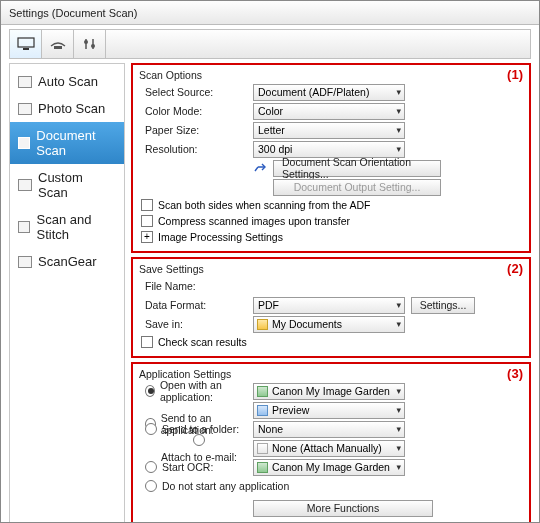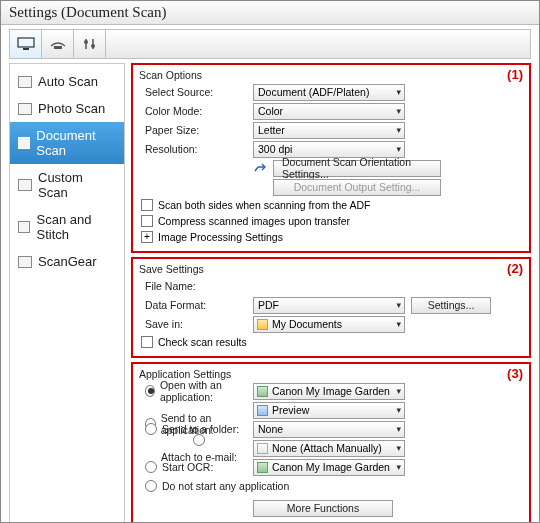--- a/index.html
+++ b/index.html
@@ -1,18 +1,18 @@
 <!DOCTYPE html>
 <html><head>
 <meta charset="utf-8">
 <style>
   * { box-sizing: border-box; margin: 0; padding: 0; }
   body { font-family: "Segoe UI", Tahoma, sans-serif; font-size: 11px; background: #fff; width: 540px; height: 523px; overflow: hidden; border: 1px solid #888; }
   .titlebar { height: 24px; background: linear-gradient(#fdfdfd,#e8e8e8); border-bottom: 1px solid #bbb; display: flex; align-items: center; padding: 0 8px; color: #222; }
-  .titlebar span { font-size: 15px; font-family: Liberation Serif, serif; }
+  .titlebar span { font-size: 11px; }
   .content { padding: 4px 8px 6px 8px; }
   .toolbar { height: 30px; border: 1px solid #c0c0c0; display:flex; align-items:stretch; background: linear-gradient(#fefefe,#e8e8e8); }
   .toolbar .tbtn { width:32px; display:flex; align-items:center; justify-content:center; border-right:1px solid #c0c0c0; }
   .toolbar .tbtn.active { background: linear-gradient(#f8feff,#dfeffd); }
   .main { display:flex; gap:6px; margin-top:4px; }
   .sidebar { width:116px; border:1px solid #c8c8c8; background:#fff; padding:4px 0; }
   .navitem { display:flex; align-items:center; gap:6px; padding:6px 8px; font-size:13px; color:#222; cursor:default; }
   .navitem.active { background: linear-gradient(#4fa7e6,#2f86c9); color:#fff; }
   .navicon { width:14px; height:12px; border:1px solid #888; background:#f4f4f4; }
   .navitem.active .navicon { border-color:#fff; }
@@ -168,21 +168,21 @@
         <div class="pnum">(2)</div>
         <div class="phead">Save Settings</div>
         <div class="row">
             <div class="lbl">File Name:</div>
           </div>
         <div class="row">
             <div class="lbl">Data Format:</div>
             <div class="combo">
               <span>PDF</span>
             </div>
-            <div class="btn side" style="width:80px">
+            <div class="btn side" style="width:64px">
               <span>Settings...</span>
             </div>
           </div>
         <div class="row">
             <div class="lbl">Save in:</div>
             <div class="combo iconed">
               <div class="ic ic-folder"></div>
               <span>My Documents</span>
             </div>
           </div>
@@ -245,21 +245,21 @@
             </div>
           </div>
         <div class="row">
             <div class="lbl" style="display:flex;align-items:center;gap:5px;width:auto">
               <div class="rad"></div>
               <span>Do not start any application</span>
             </div>
           </div>
         <div class="row" style="margin-top:4px">
             <div class="lbl"></div>
-            <div class="btn" style="width:140px">
+            <div class="btn" style="width:180px">
               <span>More Functions</span>
             </div>
           </div>
       </div>
     </div>
   </div>
 
 </div>
 
 </body></html>

